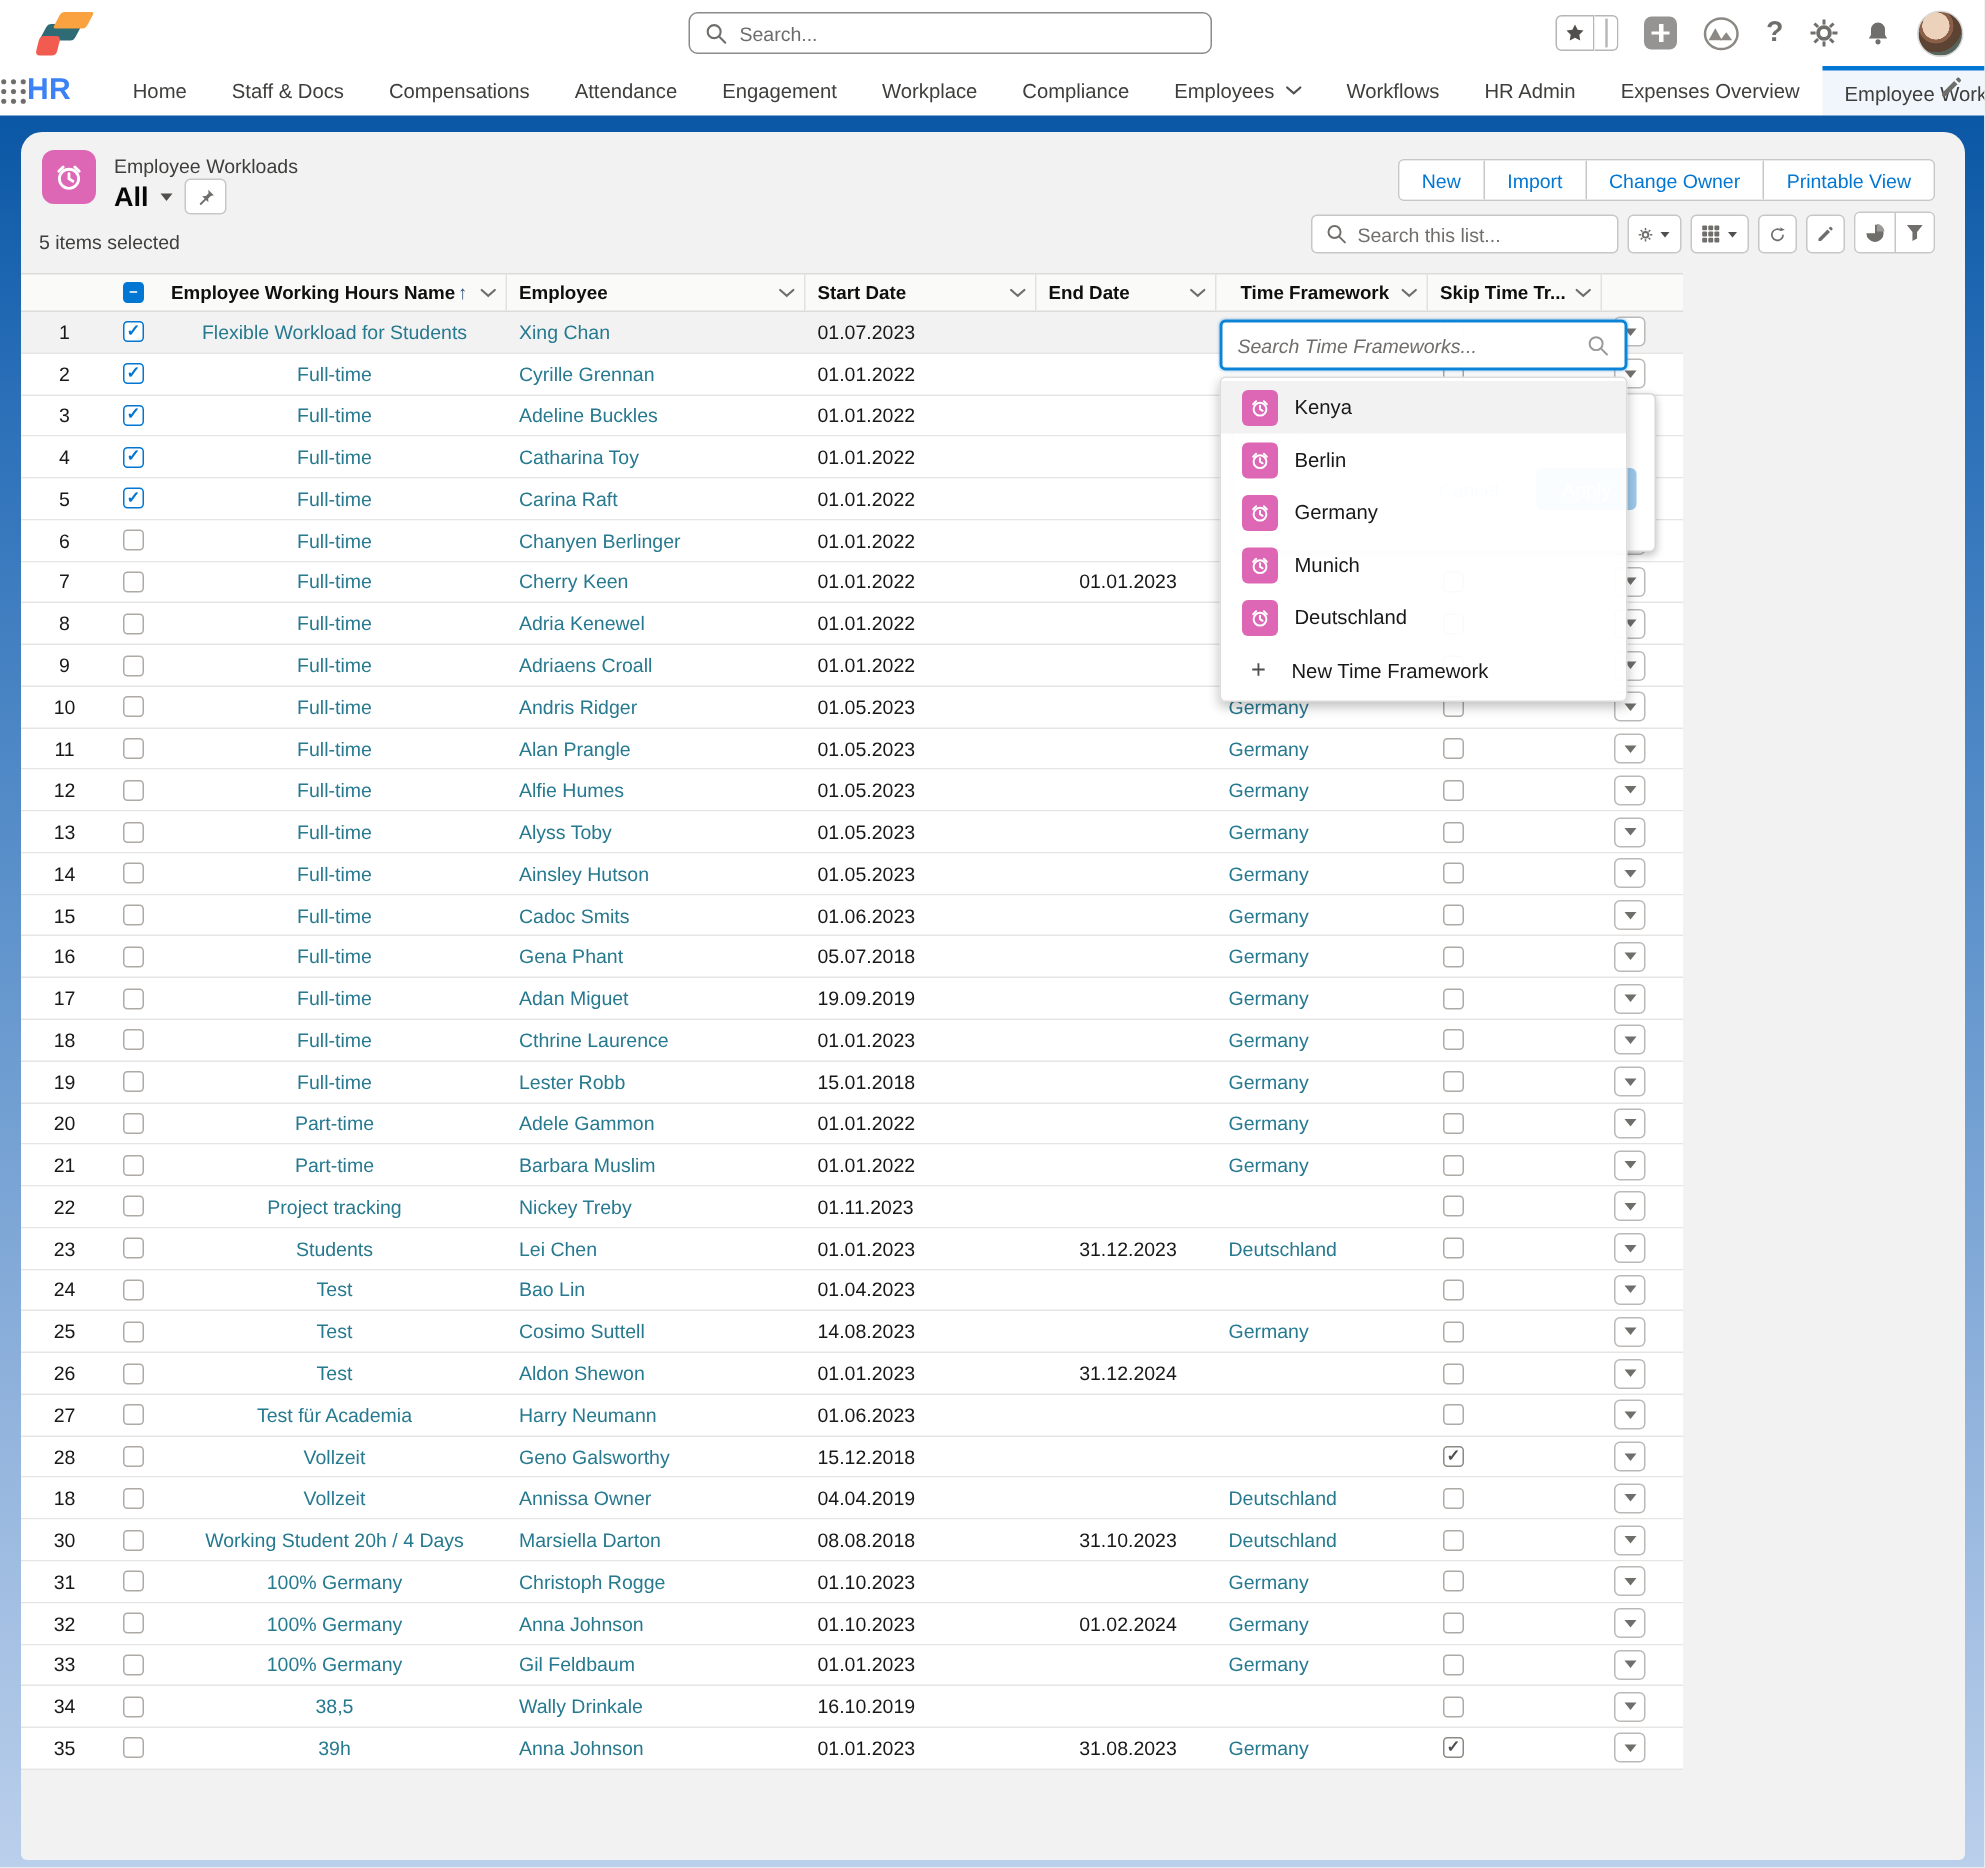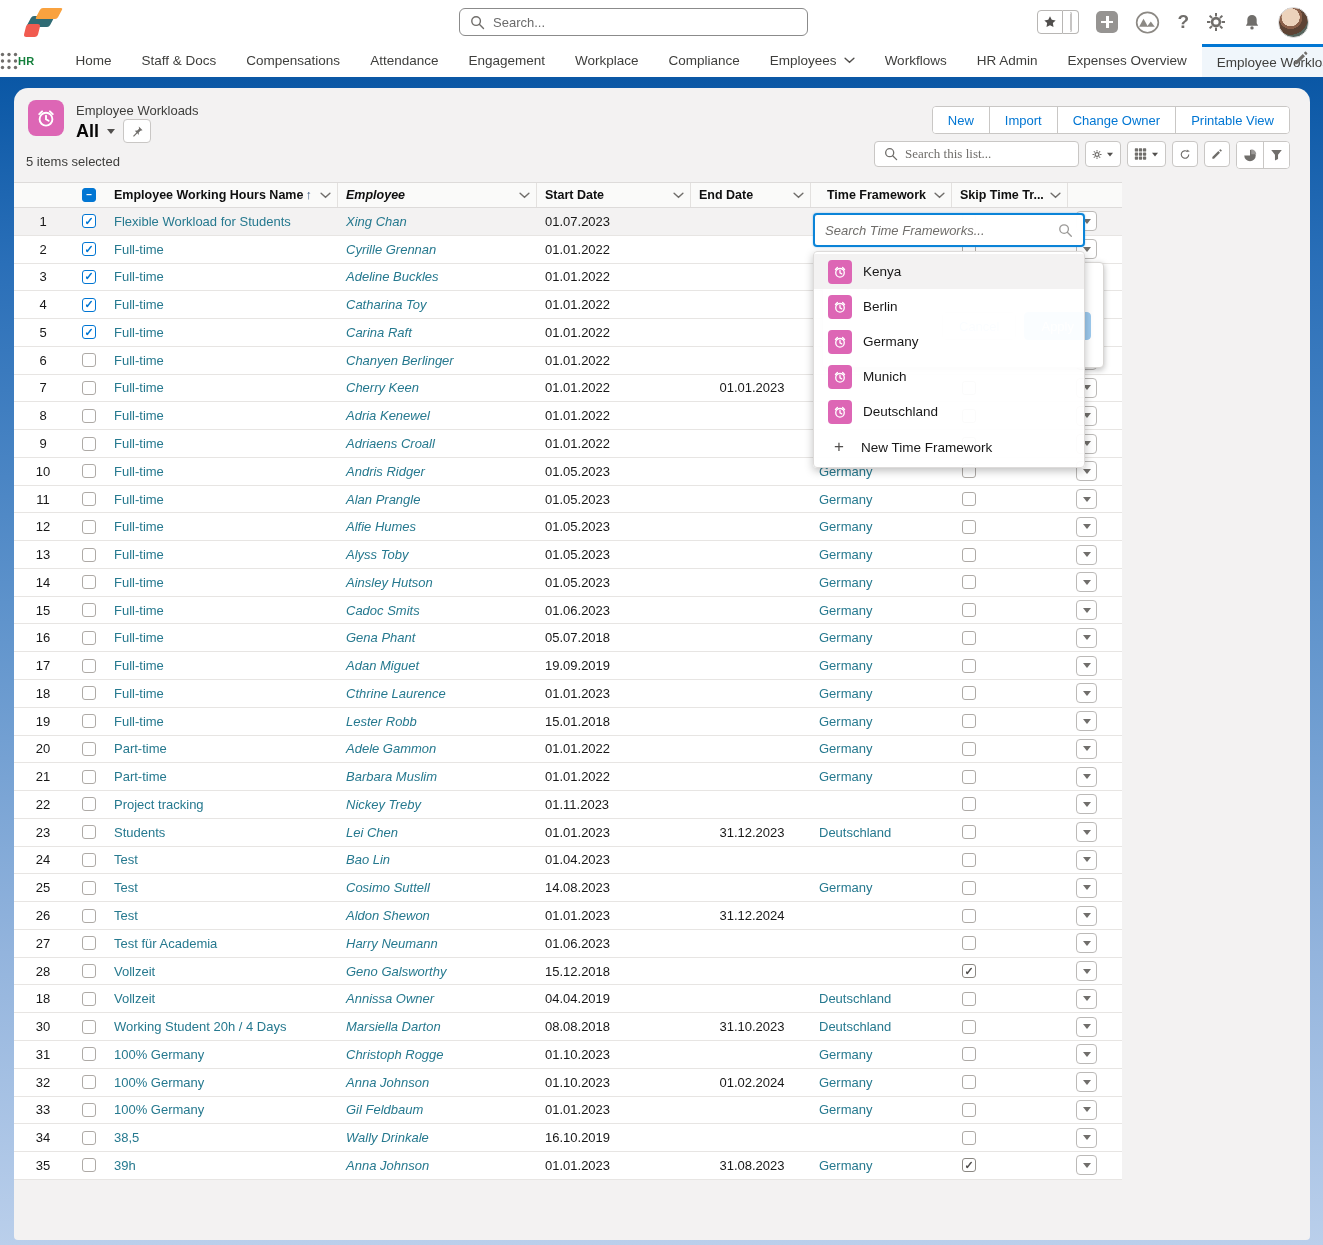--- a/index.html
+++ b/index.html
@@ -25,58 +25,58 @@
   .plusbox i:before,.plusbox i:after{content:"";position:absolute;background:#fff;}
   .plusbox i:before{left:5px;top:0;width:2.4px;height:12px;}
   .plusbox i:after{left:0;top:5px;width:12px;height:2.4px;}
   .qmark{font-size:19px;font-weight:bold;color:#706e6b;}
   .avatar{width:31px;height:31px;border-radius:50%;
      background:radial-gradient(circle at 40% 32%,#ecd2bb 0 34%,#8a5f49 35% 44%,#5d4334 45% 66%,#56645c 67%);
      border:1px solid #d8d8d8;}
   
   .navbar{position:absolute;left:0;top:44px;width:1323px;height:33px;background:#fff;display:flex;align-items:stretch;}
   .waffle{width:44px;display:flex;align-items:center;justify-content:center;}
-  .appname{display:flex;align-items:center;font-size:11px;font-weight:bold;color:#15803d;padding-right:26px;letter-spacing:.3px;}
+  .appname{display:flex;align-items:center;font-size:20px;font-weight:bold;color:#3b82f6;padding-right:26px;letter-spacing:.3px;}
   .tabs{display:flex;align-items:stretch;}
   .tab{display:flex;align-items:center;gap:7px;padding:0 15px;color:#3e3e3c;font-size:13.5px;white-space:nowrap;cursor:default;}
   .tab.sel{background:#f0f6fb;border-top:3px solid #0176d3;padding-top:0;}
   .tri-d{width:0;height:0;border-left:4.5px solid transparent;border-right:4.5px solid transparent;border-top:5.5px solid #514f4d;display:inline-block;}
   .navpencil{position:absolute;right:14px;top:50px;}
   
   .bluebg{position:absolute;left:0;top:77px;width:1323px;height:1168px;
           background:linear-gradient(180deg,#0a57a5 0%,#2a6fb8 16%,#5d92cb 45%,#93b4dd 75%,#bacfeb 100%);}
   
   .container{position:absolute;left:14px;top:11px;width:1296px;height:1152px;background:#f3f2f2;border-radius:14px 14px 4px 4px;}
   .objicon{position:absolute;left:14px;top:12px;width:36px;height:36px;border-radius:8px;background:#DD66B5;
            display:flex;align-items:center;justify-content:center;}
   .obj-label{position:absolute;left:62px;top:15px;font-size:13px;color:#3e3e3c;}
   .view-row{position:absolute;left:62px;top:31px;display:flex;align-items:center;gap:8px;}
   .view-name{font-size:18px;font-weight:bold;color:#080707;}
   .pinbtn{width:28px;height:24px;border:1px solid #c9c7c5;border-radius:4px;background:#fff;display:flex;align-items:center;justify-content:center;}
   .sel-count{position:absolute;left:12px;top:66px;font-size:13px;color:#3e3e3c;}
   .btngroup{position:absolute;right:20px;top:18px;display:flex;border:1px solid #c9c7c5;border-radius:4px;background:#fff;overflow:hidden;}
   .btngroup button{border:none;background:#fff;color:#0176d3;font-size:13px;font-family:inherit;height:26px;padding:0 15px;border-left:1px solid #c9c7c5;cursor:pointer;white-space:nowrap;}
   .btngroup button:first-child{border-left:none;}
-  .toolrow{position:absolute;right:20px;top:53px;display:flex;align-items:flex-start;gap:6px;font-family:Liberation Serif, serif;}
+  .toolrow{position:absolute;right:20px;top:53px;display:flex;align-items:flex-end;gap:6px;}
   .listsearch{width:205px;height:26px;border:1px solid #c9c7c5;border-radius:4px;background:#fff;display:flex;align-items:center;gap:7px;padding:0 9px;color:#706e6b;}
   .ibtn{height:26px;border:1px solid #c9c7c5;border-radius:4px;background:#fff;display:flex;align-items:center;justify-content:center;gap:4px;padding:0 6px;}
   .ibtn-group{display:flex;border:1px solid #c9c7c5;border-radius:4px;overflow:hidden;background:#fff;}
   .ibtn-group .ibtn{border:none;border-radius:0;border-left:1px solid #c9c7c5;}
   .ibtn-group .ibtn:first-child{border-left:none;}
   
   .table{position:absolute;left:0;top:94px;width:1108px;background:#fff;}
   .thead{display:flex;height:26px;background:#fafaf9;border-top:1px solid #dddbda;border-bottom:1px solid #dddbda;
          font-weight:bold;color:#0f0f0f;font-size:12.5px;align-items:center;}
   .th{display:flex;align-items:center;height:100%;border-right:1px solid #e3e1df;padding:0 6px 0 8px;position:relative;}
   .th .lbl{flex:1;white-space:nowrap;overflow:hidden;}
   .sortarrow{color:#32527b;font-weight:bold;margin:0 4px 0 2px;}
   .w-num{width:58px;border-right:none;justify-content:center;padding:0;}
   .w-cb{width:34px;border-right:none;justify-content:center;padding:0;}
-  .w-name{width:232px;}
-  .w-emp{width:199px;font-style:italic;}
+  .w-name{width:232px;justify-content:center;}
+  .w-emp{width:199px;}
   .w-start{width:154px;}
   .w-end{width:120px;justify-content:center;}
   .w-tf{width:141px;text-align:center;}
   .w-skip{width:116px;}
   .w-act{width:54px;border-right:none;}
   .row{display:flex;height:27.77px;border-bottom:1px solid #e7e5e3;background:#fff;align-items:center;}
   .row.hl{background:#f3f2f2;}
   .c{padding:0 6px 0 8px;white-space:nowrap;overflow:hidden;display:flex;align-items:center;height:100%;}
   .c.num{justify-content:center;padding:0;color:#181818;}
   .c.cbc{justify-content:center;padding:0;}

